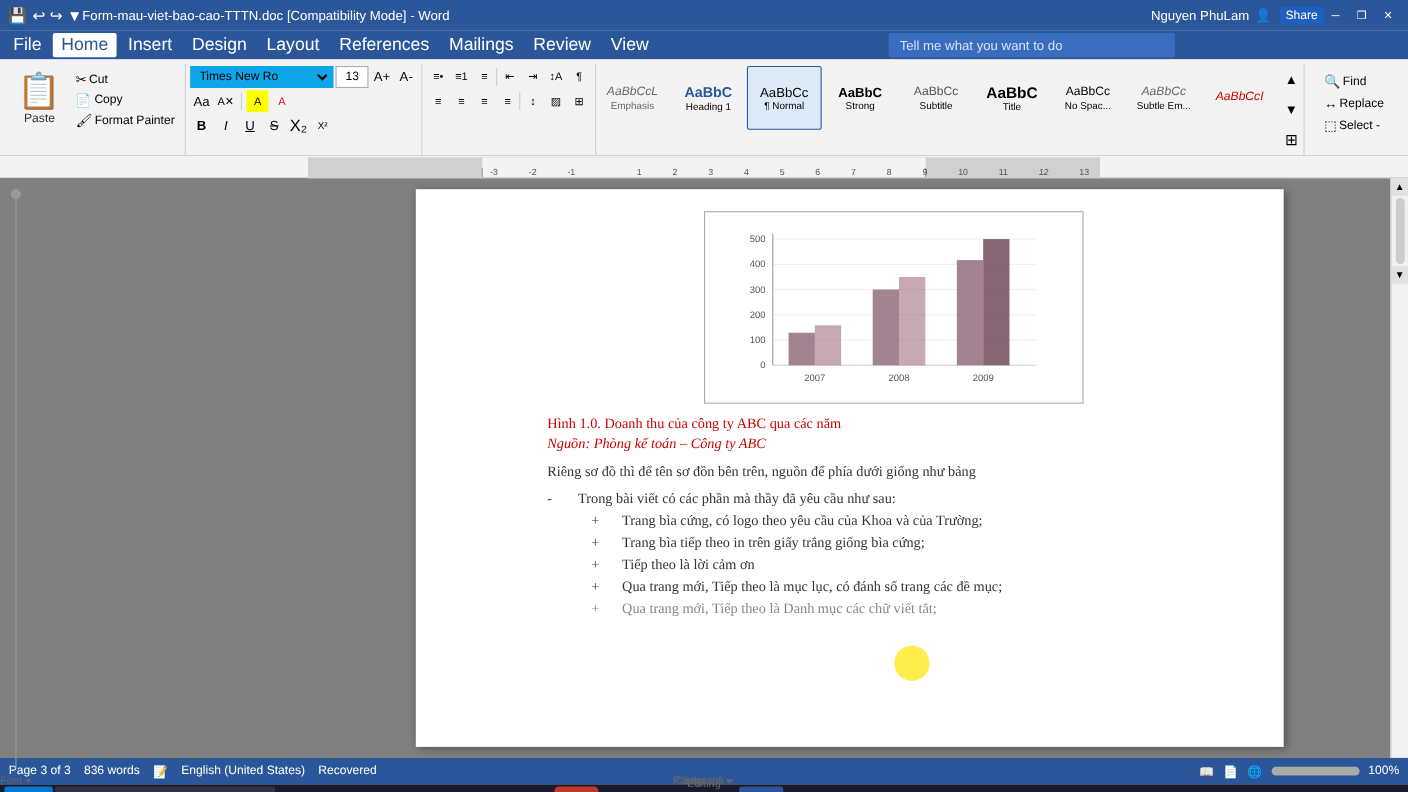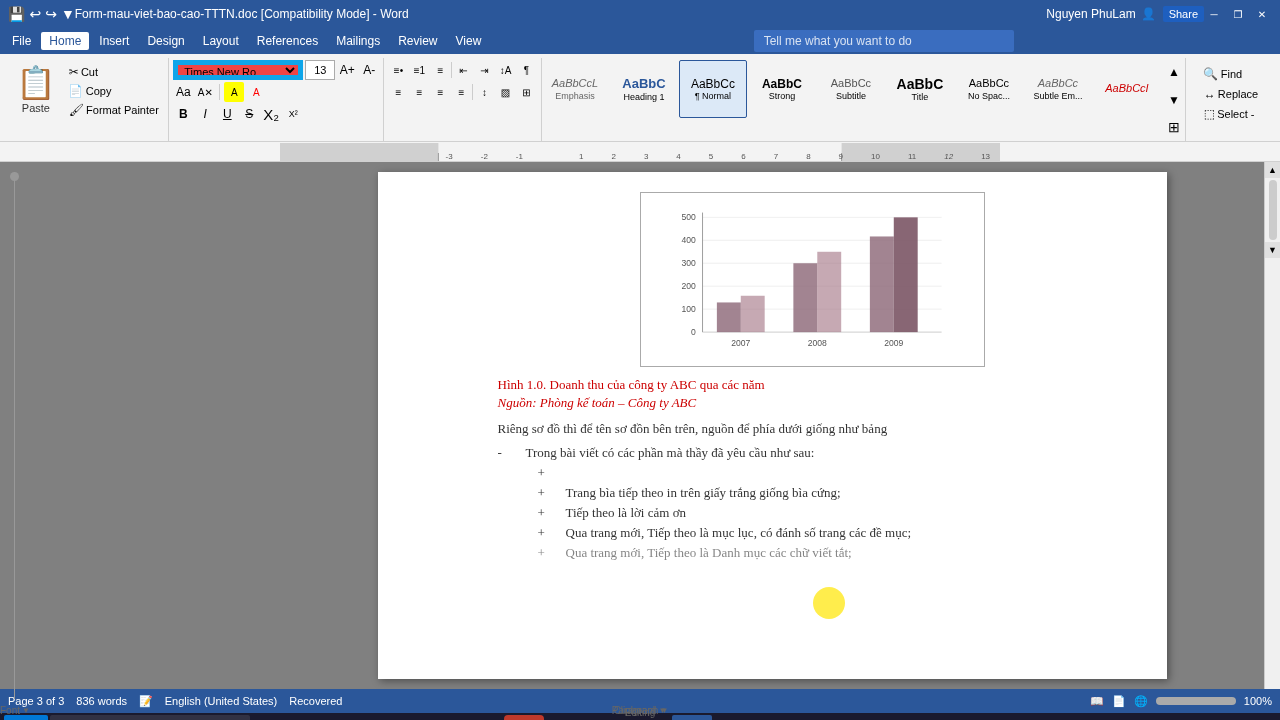--- a/index.html
+++ b/index.html
@@ -30,21 +30,21 @@
       background: #2b579a;
       height: 26px;
       display: flex;
       align-items: center;
       padding: 0 4px;
       gap: 2px;
     }
     #menu-bar .menu-item {
       color: white;
       padding: 2px 8px;
-      font-size: 12px;
+      font-size: 16px;
       cursor: pointer;
       border-radius: 2px;
     }
     #menu-bar .menu-item:hover, #menu-bar .menu-item.active { background: #1e4a8a; }
     #menu-bar .menu-item.active { background: white; color: #2b579a; }
 
     
     #ribbon {
       background: #f3f3f3;
       border-bottom: 1px solid #d0d0d0;
@@ -86,22 +86,22 @@
       font-size: 11px;
       white-space: nowrap;
     }
 
     
     .font-group-content { display: flex; flex-direction: column; gap: 2px; }
     .font-row { display: flex; align-items: center; gap: 2px; }
     select.font-select {
       font-size: 11px;
       height: 20px;
-      border: 5px solid #0ea5e9;
-      background: #ef4444;
+      border: 2px solid #0ea5e9;
+      background: #0ea5e9;
       padding: 0 2px;
     }
     .font-size-input {
       width: 30px;
       height: 20px;
       font-size: 11px;
       border: 1px solid #ababab;
       text-align: center;
     }
     .icon-btn {
@@ -579,20 +579,21 @@
       <div class="doc-caption-italic">Nguồn: Phòng kế toán – Công ty ABC</div>
 
       <div class="doc-paragraph">Riêng sơ đồ thì để tên sơ đồn bên trên, nguồn để phía dưới giống như bảng</div>
 
       <div class="doc-list-item">
         <span class="doc-list-marker">-</span>
         <span>Trong bài viết có các phần mà thầy đã yêu cầu như sau:</span>
       </div>
       <div class="doc-sub-item">
         <span class="doc-list-marker">+</span>
+        <span>Trang bìa cứng, có logo theo yêu cầu của Khoa và của Trường;</span>
       </div>
       <div class="doc-sub-item">
         <span class="doc-list-marker">+</span>
         <span>Trang bìa tiếp theo in trên giấy trắng giống bìa cứng;</span>
       </div>
       <div class="doc-sub-item">
         <span class="doc-list-marker">+</span>
         <span>Tiếp theo là lời cảm ơn</span>
       </div>
       <div class="doc-sub-item">

